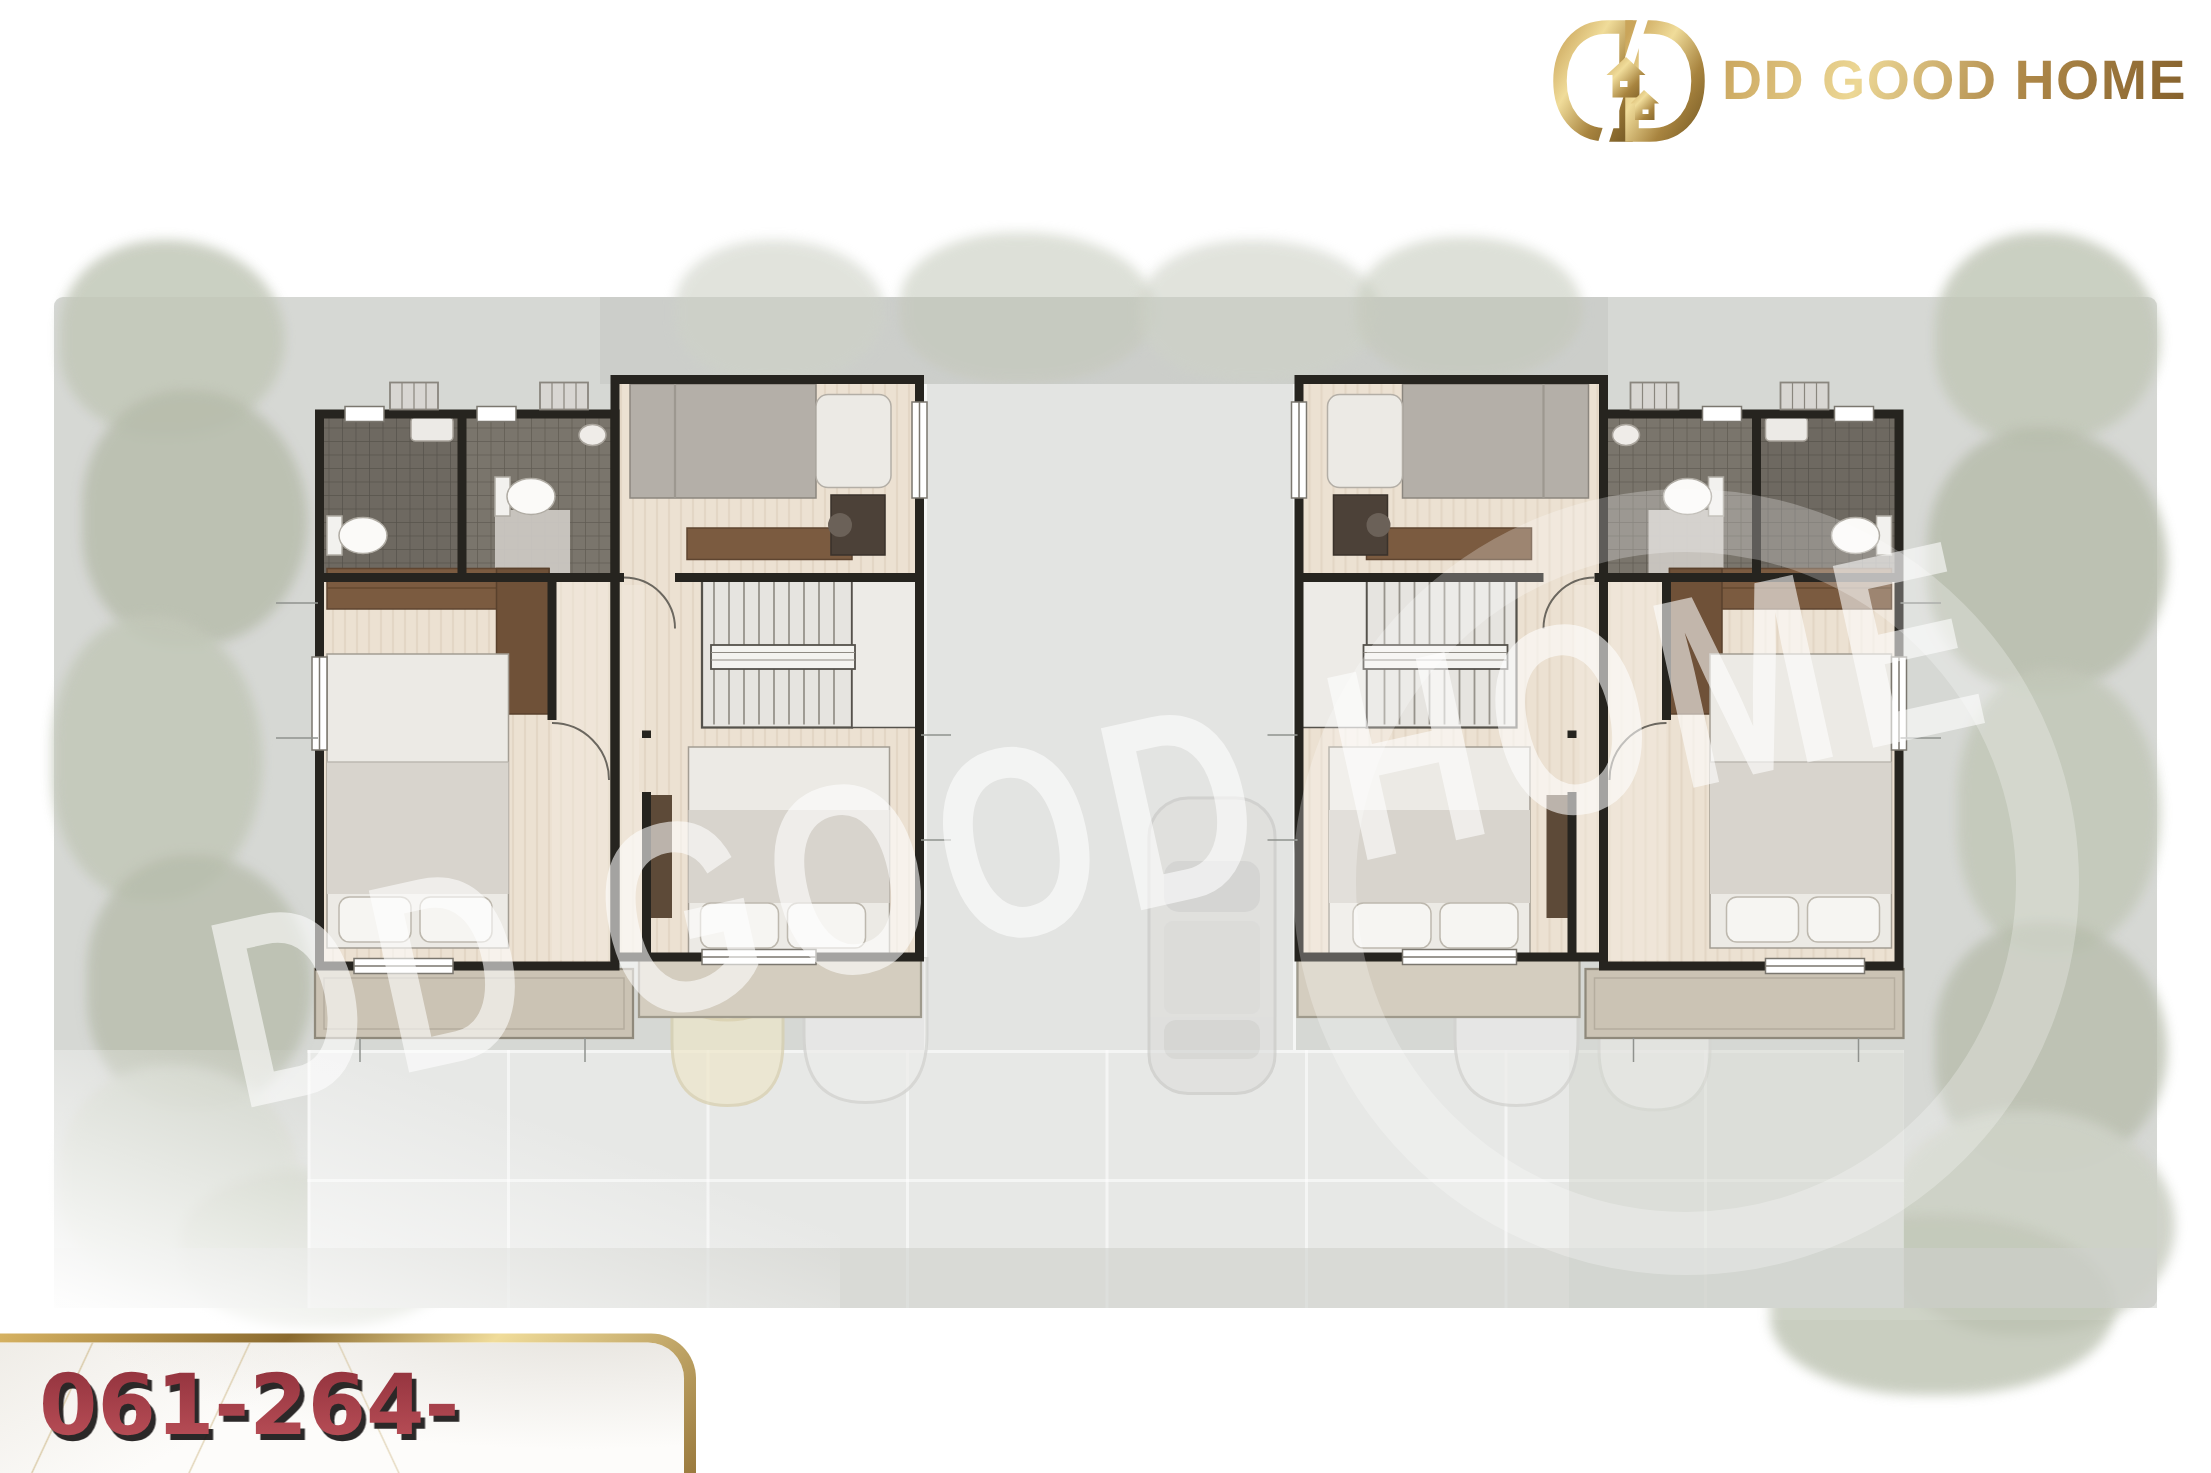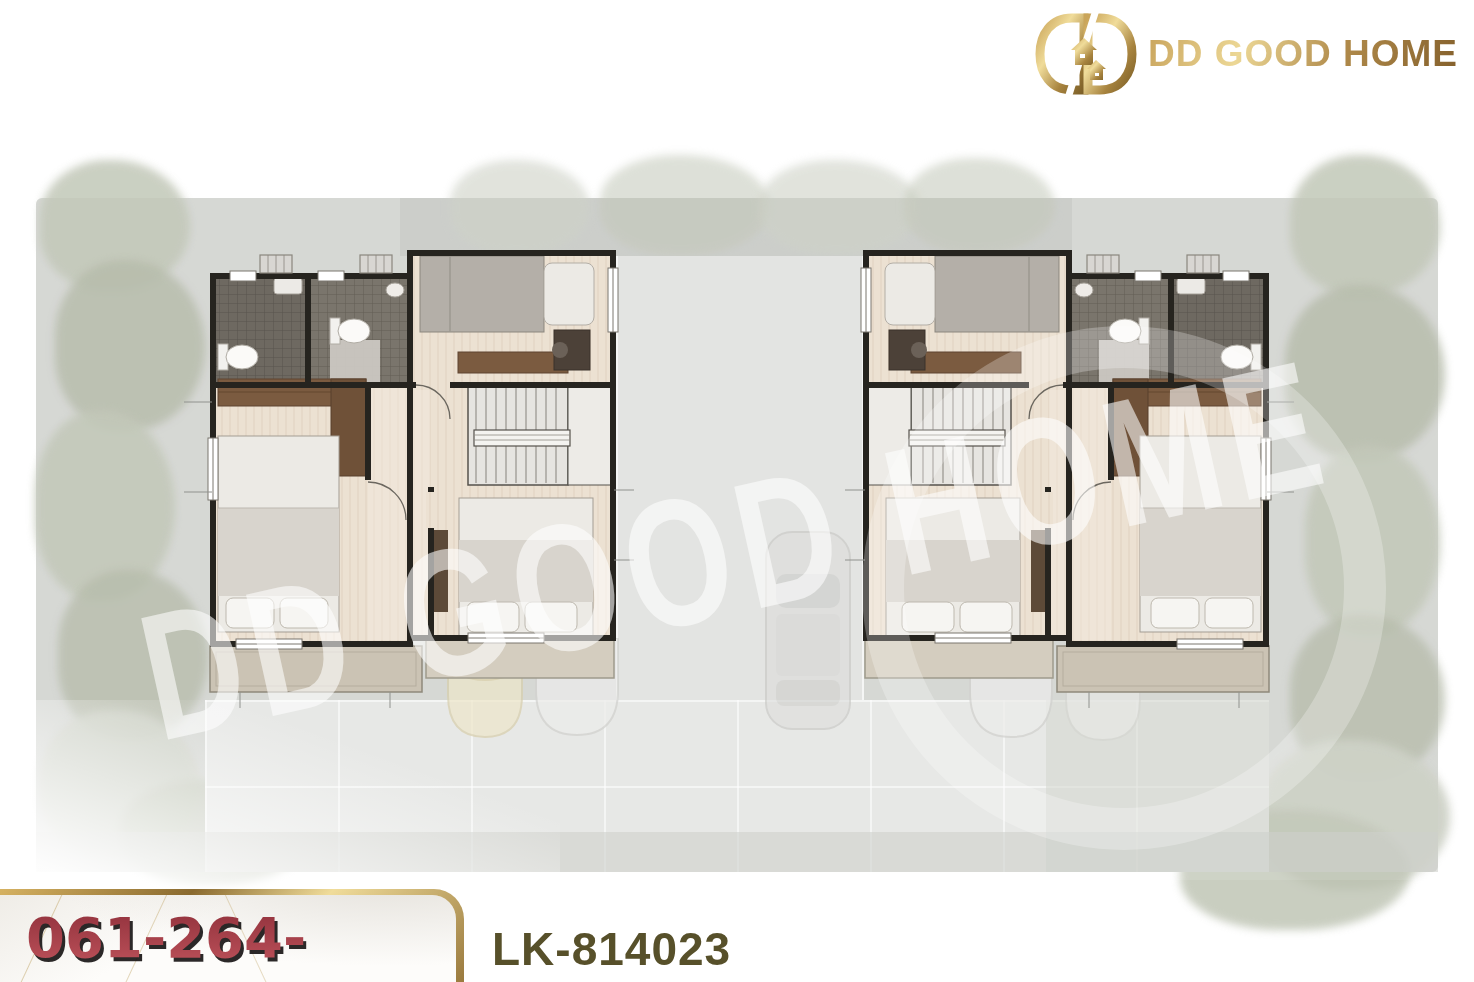--- a/index.html
+++ b/index.html
@@ -261,15 +261,14 @@
       <rect x="61" y="65" width="4" height="3" fill="#ffffff"></rect>
     </svg>
     <div class="logo-text">DD GOOD HOME</div>
   </div>
 
   <div class="phone-box">
     <div class="phone-inner">
       <div class="phone">061-264-6442</div>
     </div>
   </div>
-  <div class="code">LK-814023</div>
 
 </div>
 
 </body></html>

